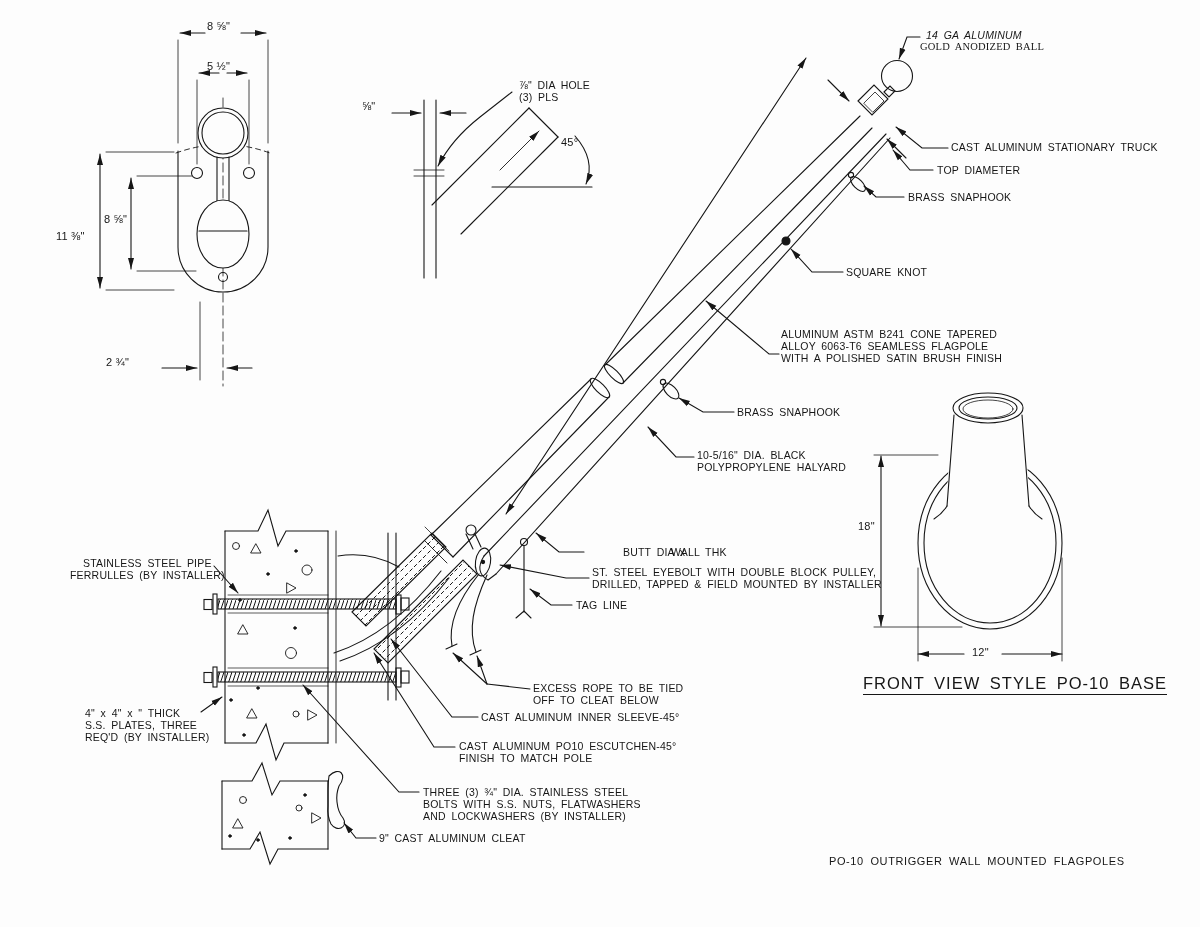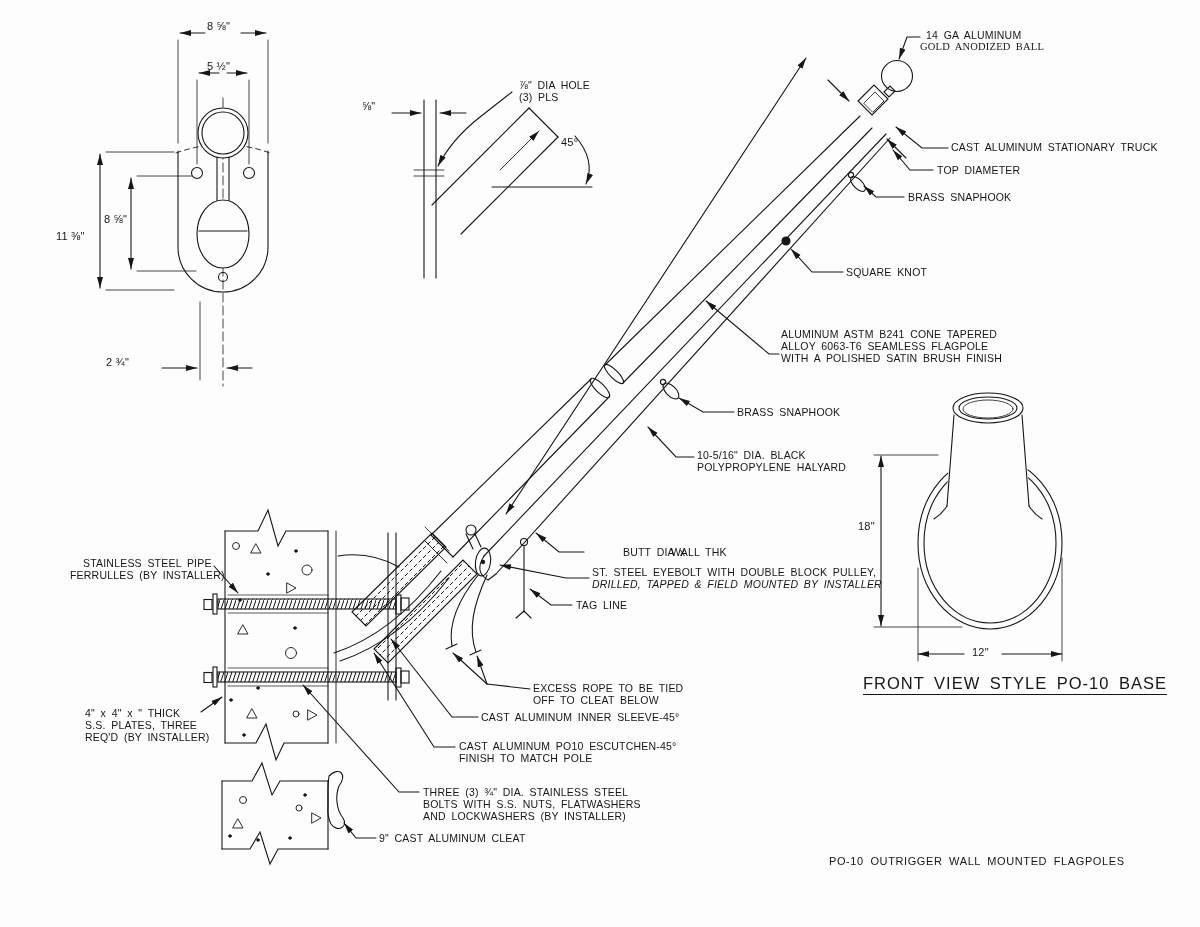--- a/index.html
+++ b/index.html
@@ -7,21 +7,21 @@
           font-family:"Liberation Sans",sans-serif;color:#161616;}
   svg{position:absolute;left:0;top:0;}
   .lbl{position:absolute;font-size:10.5px;line-height:12px;white-space:nowrap;
        letter-spacing:.2px;word-spacing:2.5px;color:#161616;}
   .dim{position:absolute;font-size:11px;line-height:12px;white-space:nowrap;
        letter-spacing:.2px;color:#161616;}
   .title{position:absolute;font-size:16.5px;line-height:20px;letter-spacing:1px;word-spacing:4px;
          white-space:nowrap;color:#161616;}
   .underlined{border-bottom:1.6px solid #161616;padding-bottom:1px;display:inline-block;}
   .footer-t{position:absolute;font-size:11px;letter-spacing:.6px;word-spacing:3px;white-space:nowrap;}
-  .ind{padding-left:6px;}
+  .ind{padding-left:6px;font-style:italic;}
 </style>
 </head>
 <body>
 
 <div id="canvas">
 
 <svg width="1200" height="927" viewBox="0 0 1200 927">
   <defs>
     <marker id="arr" markerWidth="13" markerHeight="9" refX="11" refY="4" orient="auto-start-reverse" markerUnits="userSpaceOnUse">
       <path d="M0,1 L11,4 L0,7 z" fill="#161616"></path>
@@ -265,21 +265,21 @@
 <div class="lbl" style="left:846px;top:266px;">SQUARE KNOT</div>
 <div class="lbl" style="left:781px;top:328px;">ALUMINUM ASTM B241 CONE TAPERED</div>
 <div class="lbl" style="left:781px;top:340px;">ALLOY 6063-T6 SEAMLESS FLAGPOLE</div>
 <div class="lbl" style="left:781px;top:352px;">WITH A POLISHED SATIN BRUSH FINISH</div>
 <div class="lbl" style="left:737px;top:406px;">BRASS SNAPHOOK</div>
 <div class="lbl" style="left:697px;top:449px;">10-5/16" DIA. BLACK</div>
 <div class="lbl" style="left:697px;top:461px;">POLYPROPYLENE HALYARD</div>
 <div class="lbl" style="left:587px;top:546px;padding-left:36px;">BUTT DIA x</div>
 <div class="lbl" style="left:671px;top:546px;">WALL THK</div>
 <div class="lbl" style="left:592px;top:566px;">ST. STEEL EYEBOLT WITH DOUBLE BLOCK PULLEY,</div>
-<div class="lbl" style="left:592px;top:578px;font-style:italic;">DRILLED, TAPPED &amp; FIELD MOUNTED BY INSTALLER</div>
+<div class="lbl" style="left:592px;top:578px;">DRILLED, TAPPED &amp; FIELD MOUNTED BY INSTALLER</div>
 <div class="lbl" style="left:576px;top:599px;">TAG LINE</div>
 <div class="lbl" style="left:83px;top:557px;">STAINLESS STEEL PIPE</div>
 <div class="lbl" style="left:70px;top:569px;">FERRULLES (BY INSTALLER)</div>
 <div class="lbl" style="left:85px;top:707px;">4" x 4" x " THICK</div>
 <div class="lbl" style="left:85px;top:719px;">S.S. PLATES, THREE</div>
 <div class="lbl" style="left:85px;top:731px;">REQ'D (BY INSTALLER)</div>
 <div class="lbl" style="left:533px;top:682px;">EXCESS ROPE TO BE TIED</div>
 <div class="lbl" style="left:533px;top:694px;">OFF TO CLEAT BELOW</div>
 <div class="lbl" style="left:481px;top:711px;">CAST ALUMINUM INNER SLEEVE-45°</div>
 <div class="lbl" style="left:459px;top:740px;">CAST ALUMINUM PO10 ESCUTCHEN-45°</div>

